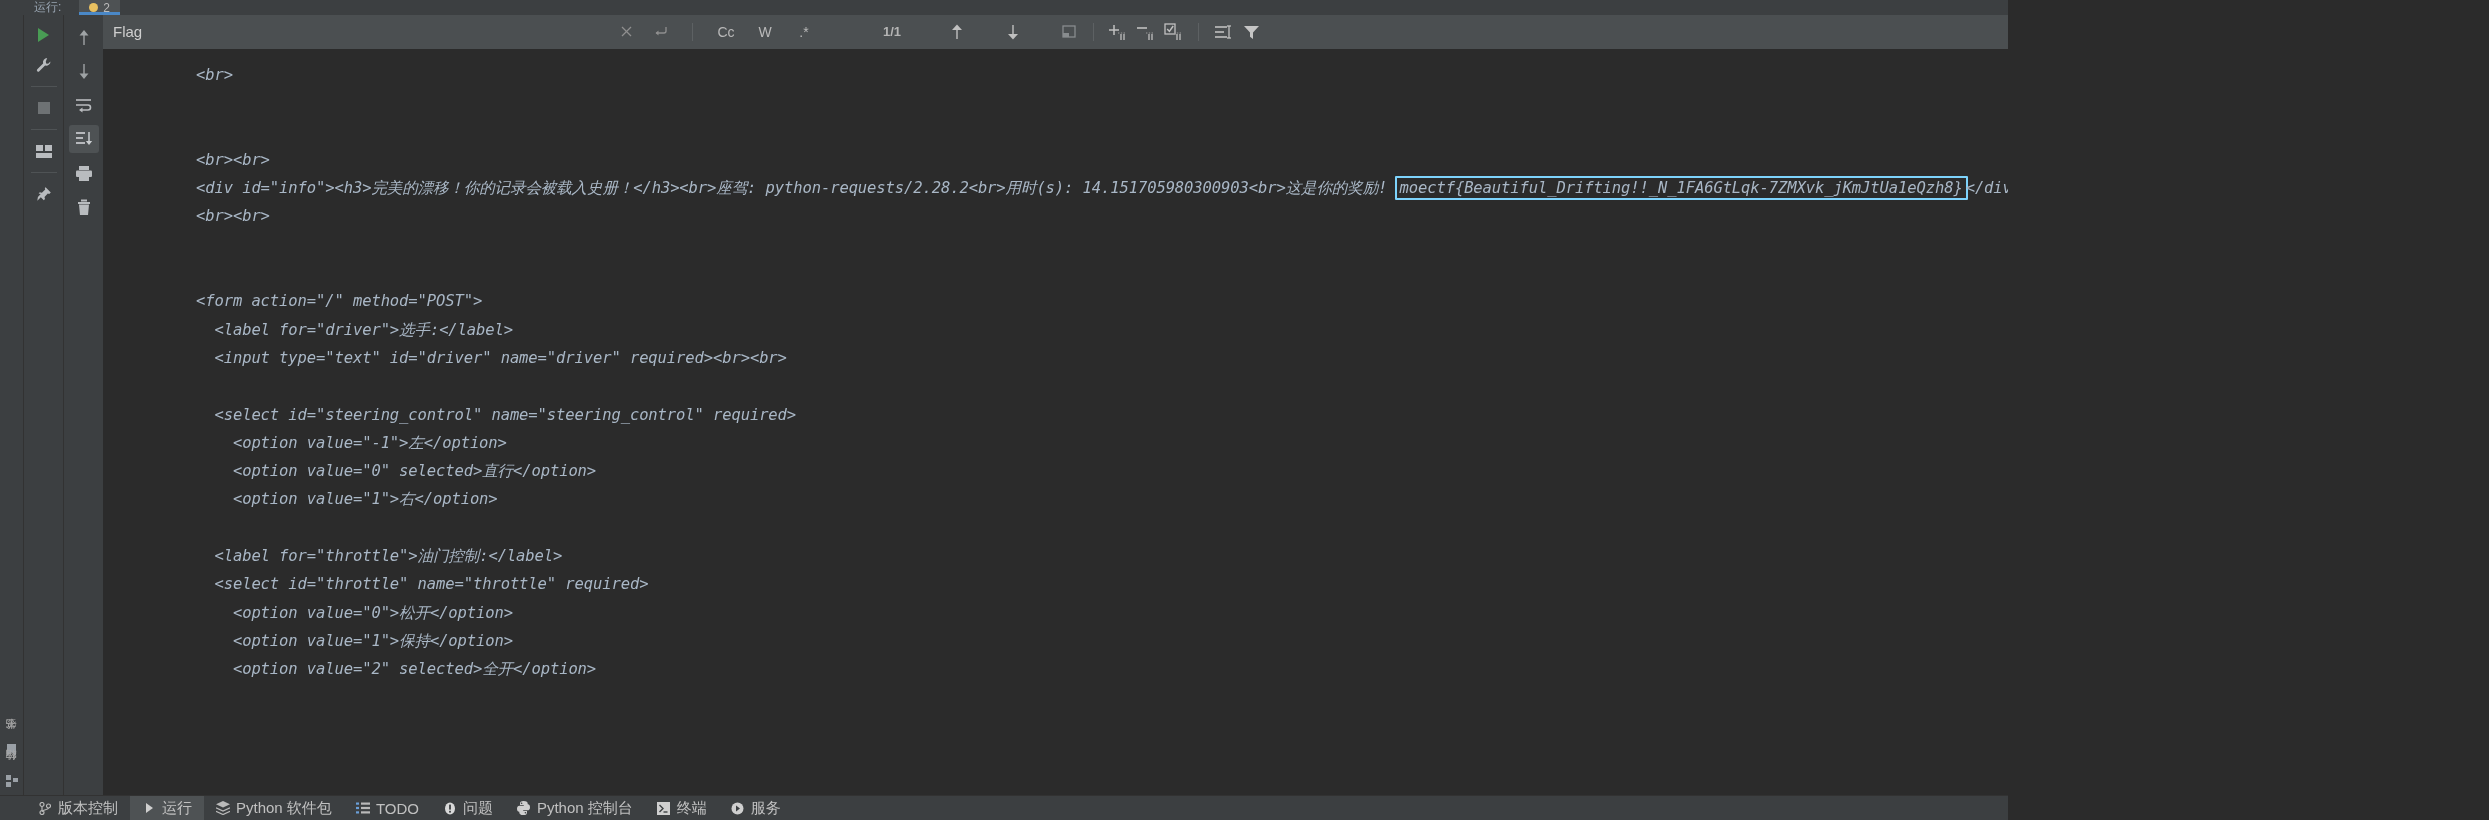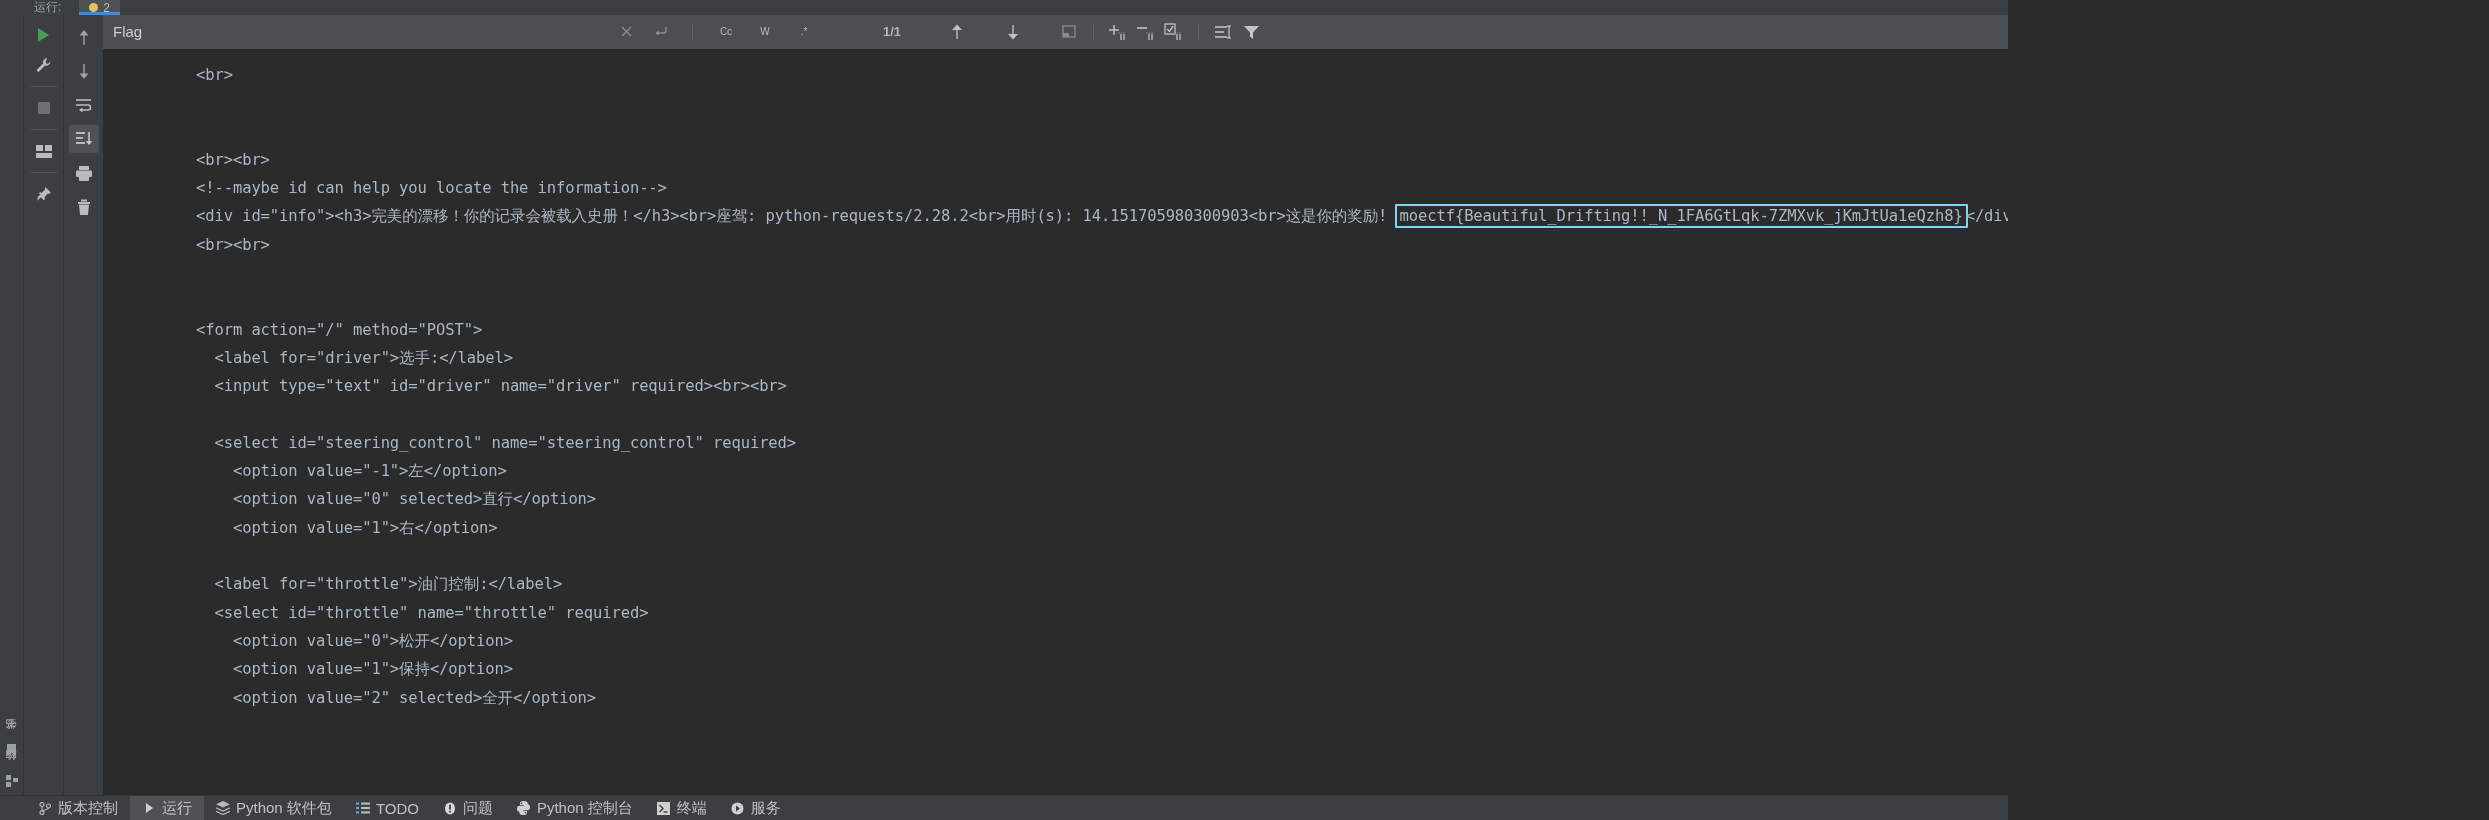--- a/index.html
+++ b/index.html
@@ -163,21 +163,21 @@
   .fb-ico {
     width: 26px; height: 26px;
     display: flex; align-items: center; justify-content: center;
     color: #9a9a9a;
     flex: 0 0 26px;
   }
   .fb-txt {
     width: 30px; height: 26px;
     display: flex; align-items: center; justify-content: center;
     color: #b9b9b9;
-    font-size: 10px;
+    font-size: 14px;
     flex: 0 0 30px;
   }
   .fb-div { width: 1px; height: 18px; background: #5d6163; margin: 0 9px; flex: 0 0 1px; }
   .fb-rest {
     display: flex; align-items: center;
     gap: 2px;
     padding-left: 16px;
     background: #4b4f51;
     height: 34px;
     flex: 1 1 auto;
@@ -202,20 +202,21 @@
   }
   .line {
     height: 28.3px;
     line-height: 28.3px;
     padding-left: 132px;
     white-space: pre;
     font-family: "DejaVu Sans Mono", "Liberation Mono", monospace;
     font-size: 15.5px;
     color: #a9b7c6;
     letter-spacing: -0.1px;
+    font-style: italic;
   }
   .line.blank { color: transparent; }
   .flag-hl {
     border: 2px solid #7dd3fc;
     padding: 1px 3px;
     border-radius: 1px;
     margin: 0 -2px;
   }
 
   
@@ -437,21 +438,20 @@
           </span>
         </div>
       </div>
 
       <div class="code">
         <div id="code-lines">
             <div class="line">&lt;br&gt;</div>
             <div class="line blank">&nbsp;</div>
             <div class="line blank">&nbsp;</div>
             <div class="line">&lt;br&gt;&lt;br&gt;</div>
-            <div class="line">&lt;!--maybe id can help you locate the information--&gt;</div>
             <div class="line"><span>&lt;div id="info"&gt;&lt;h3&gt;完美的漂移！你的记录会被载入史册！&lt;/h3&gt;&lt;br&gt;座驾: python-requests/2.28.2&lt;br&gt;用时(s): 14.151705980300903&lt;br&gt;这是你的奖励! </span><span class="flag-hl">moectf{Beautiful_Drifting!!_N_1FA6GtLqk-7ZMXvk_jKmJtUa1eQzh8}</span><span>&lt;/div&gt;</span></div>
             <div class="line">&lt;br&gt;&lt;br&gt;</div>
             <div class="line blank">&nbsp;</div>
             <div class="line blank">&nbsp;</div>
             <div class="line">&lt;form action="/" method="POST"&gt;</div>
             <div class="line">  &lt;label for="driver"&gt;选手:&lt;/label&gt;</div>
             <div class="line">  &lt;input type="text" id="driver" name="driver" required&gt;&lt;br&gt;&lt;br&gt;</div>
             <div class="line blank">&nbsp;</div>
             <div class="line">  &lt;select id="steering_control" name="steering_control" required&gt;</div>
             <div class="line">    &lt;option value="-1"&gt;左&lt;/option&gt;</div>

